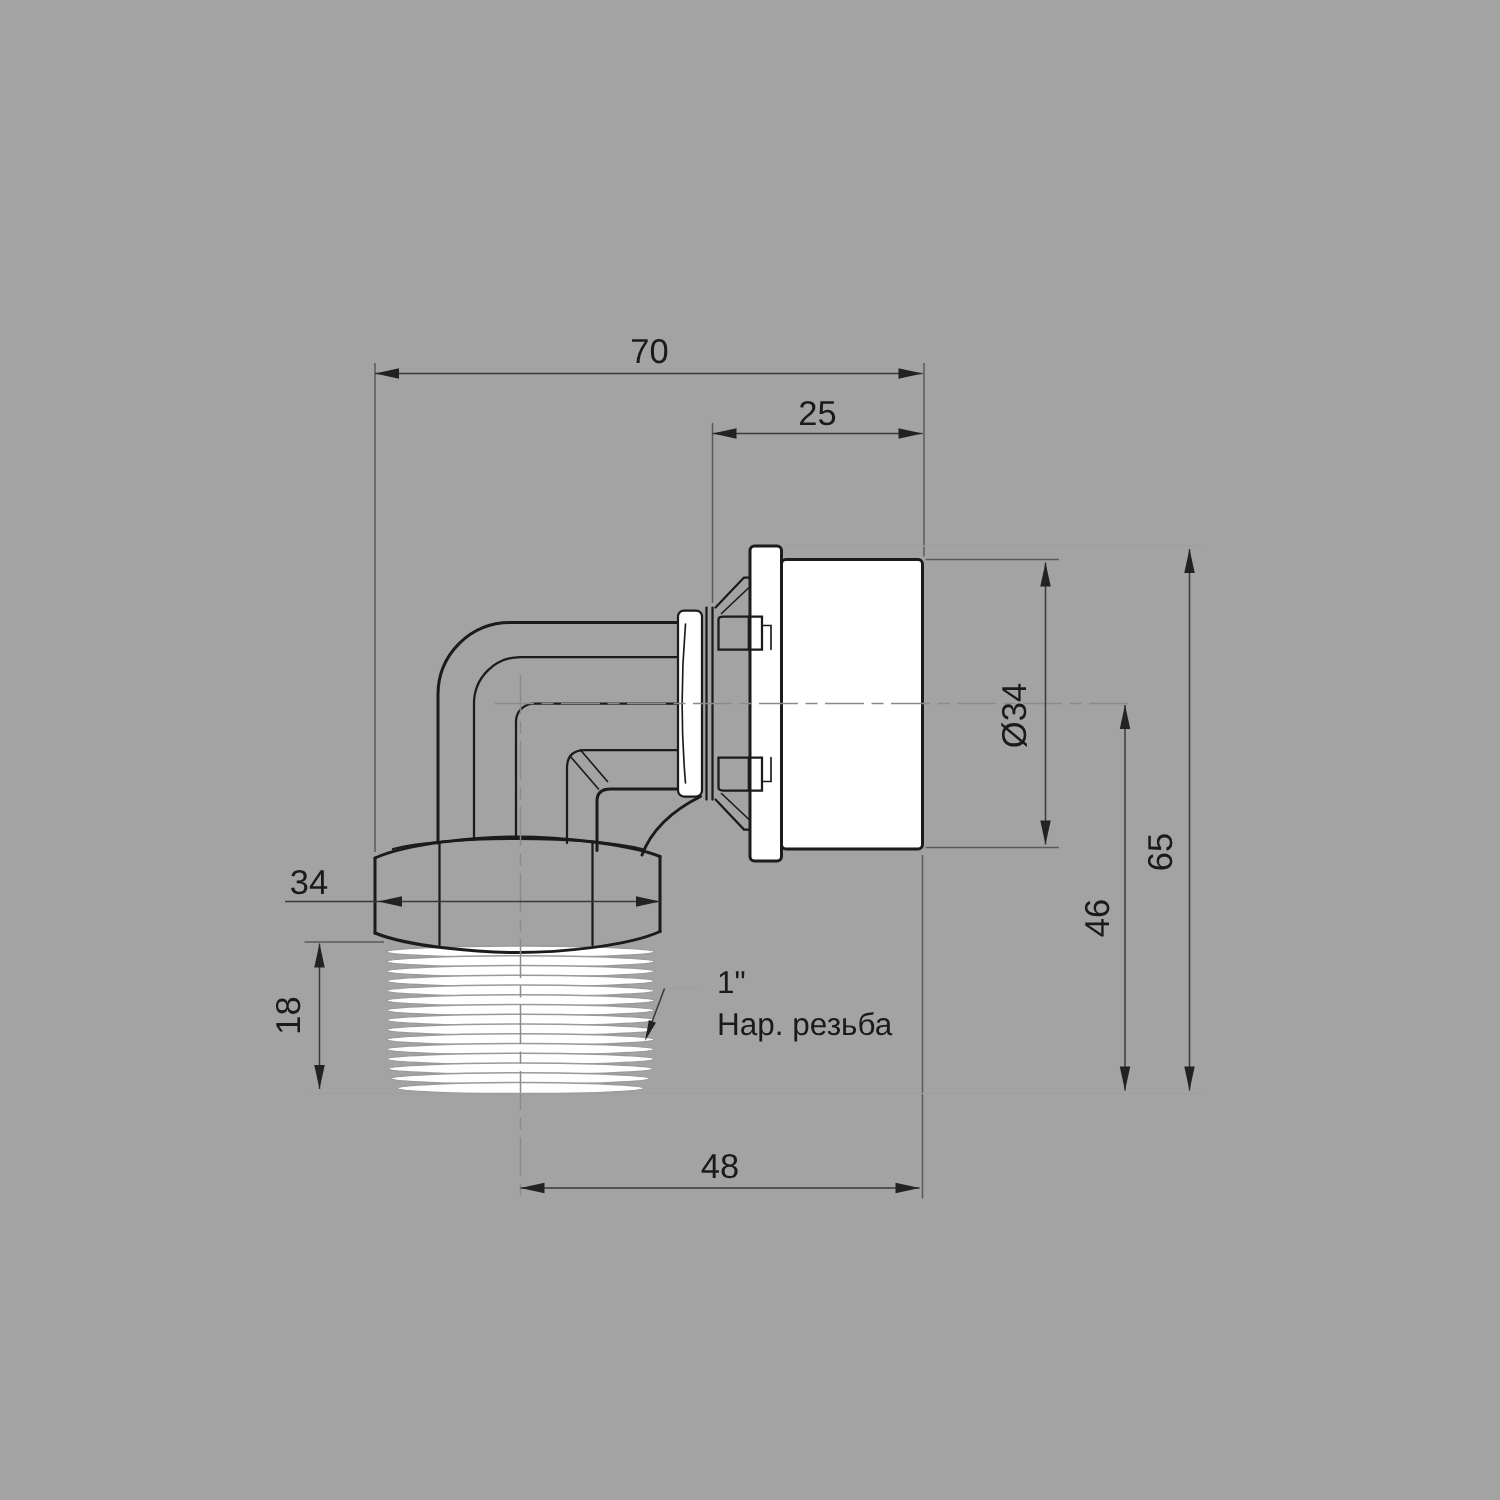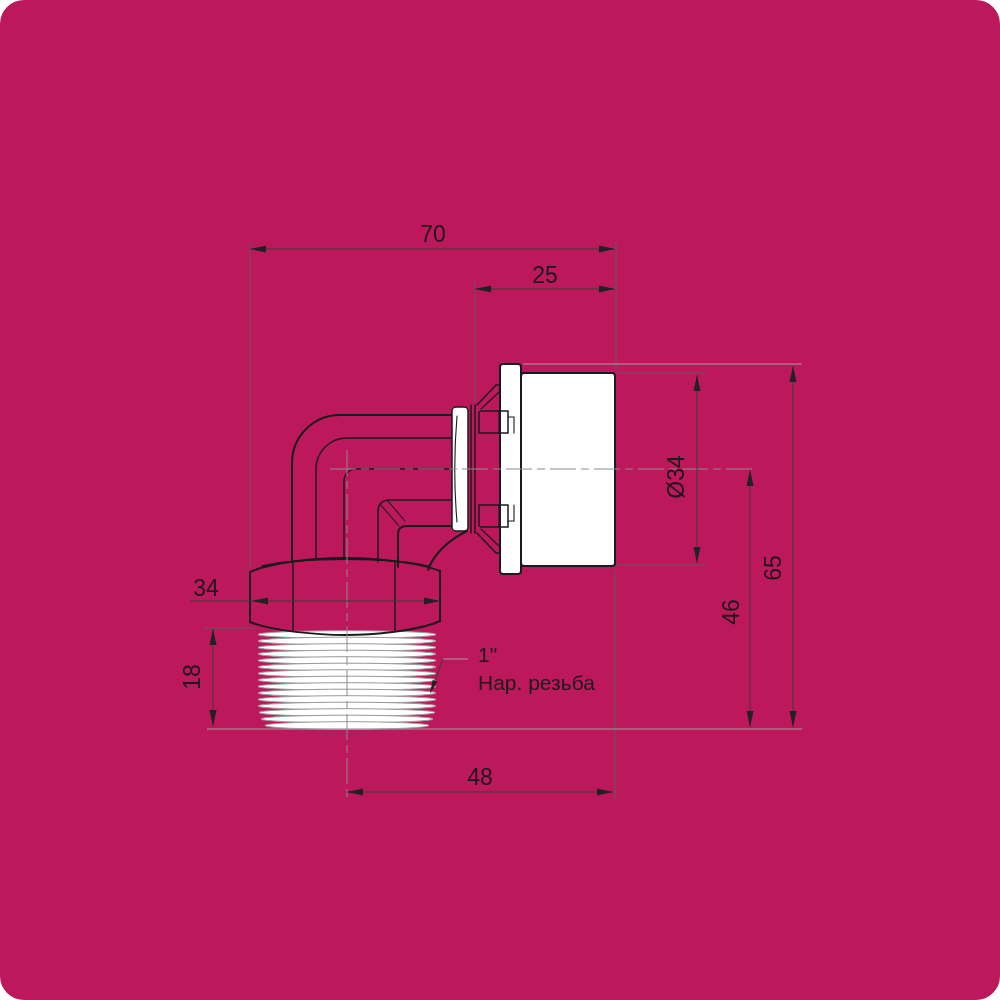--- a/index.html
+++ b/index.html
@@ -1,16 +1,16 @@
 <!DOCTYPE html>
 <html><head>
 <meta charset="utf-8">
 <style>
   html, body { margin: 0; padding: 0; background: #fff; }
-  #stage { width: 1000px; height: 1000px; position: relative; background: #be185d; overflow: hidden; border-radius: 24px; }
+  #stage { width: 1000px; height: 1000px; position: relative; background: #a3a3a3; overflow: hidden; }
   svg { position: absolute; left: 0; top: 0; }
   .outline   { stroke: #1b1b1b; stroke-width: 2;   fill: none; stroke-linecap: round; stroke-linejoin: round; }
   .outline-f { stroke: #1b1b1b; stroke-width: 2;   fill: #ffffff; stroke-linejoin: round; }
   .med       { stroke: #1b1b1b; stroke-width: 1.5; fill: none; stroke-linecap: round; }
   .med-f     { stroke: #1b1b1b; stroke-width: 1.5; fill: #ffffff; }
   .thin      { stroke: #1b1b1b; stroke-width: 1.1; fill: none; stroke-linecap: round; }
   .thread-ln { stroke: #9a9a9a; stroke-width: 1;   fill: #ffffff; }
   .dim       { stroke: #3a3a3a; stroke-width: 1;   fill: none; }
   .ext       { stroke: #5a5a5a; stroke-width: 1;   fill: none; }
   .ext-lt    { stroke: #9f9f9f; stroke-width: 1;   fill: none; }

